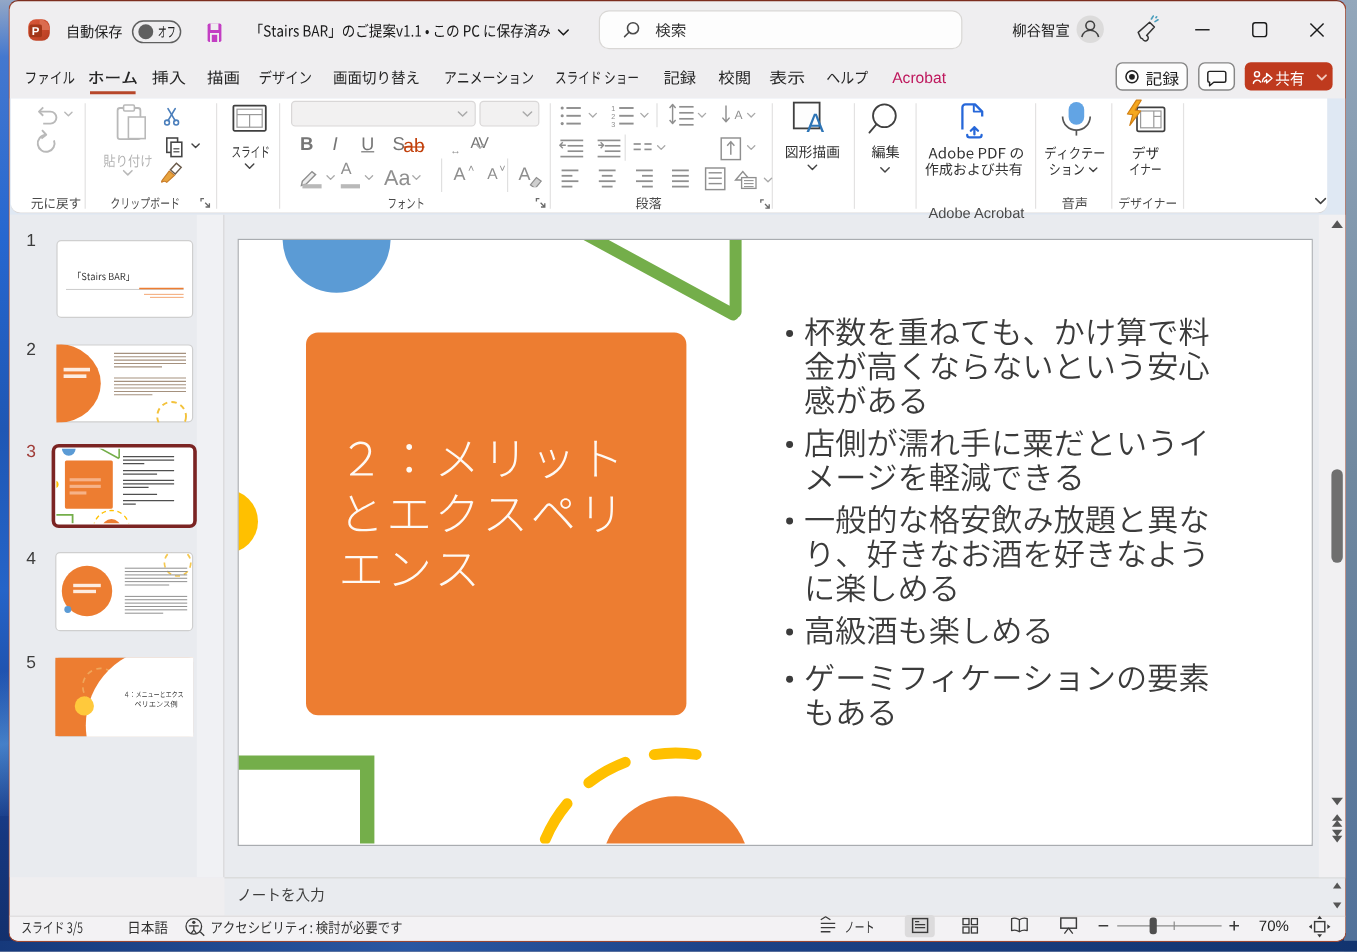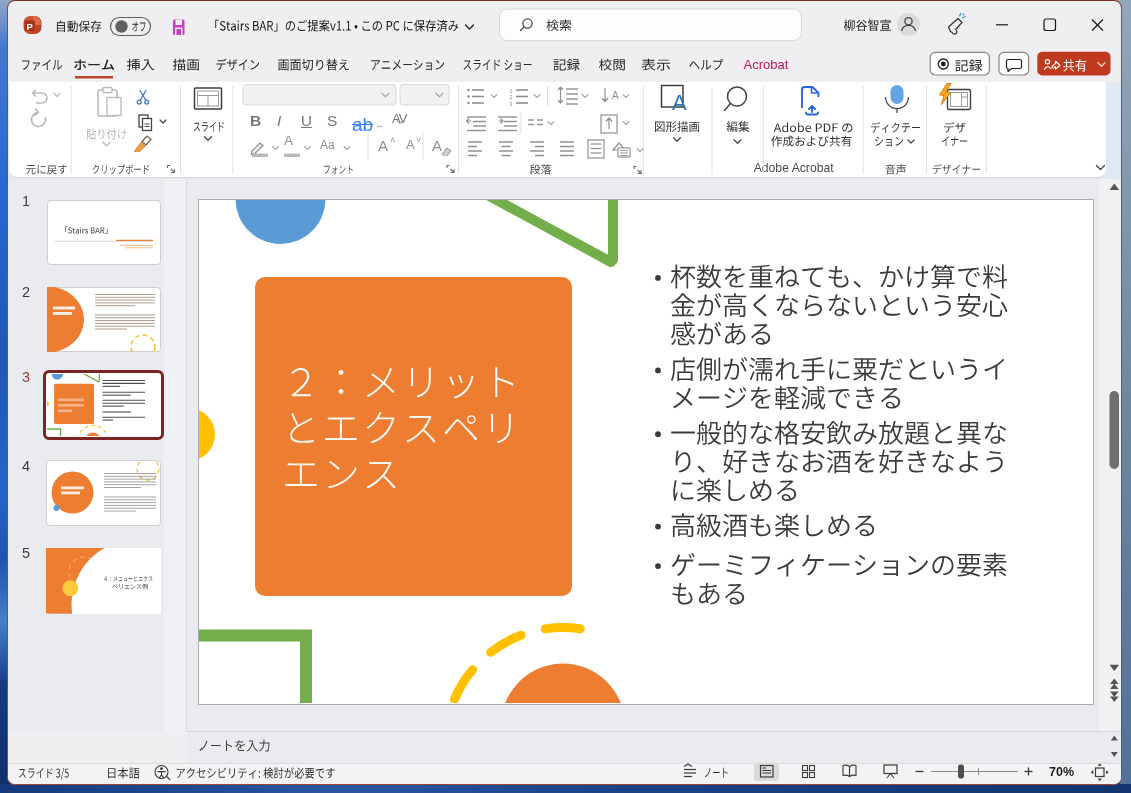--- a/index.html
+++ b/index.html
@@ -121,30 +121,30 @@
   </svg>
 <svg style="position:absolute;left:46px;top:548.2px" width="115" height="65.5" viewBox="0 0 115 65.5">
     <rect x="0" y="0" width="115" height="65.5" fill="#ED7D31"></rect>
     <circle cx="38" cy="24" r="15" fill="none" stroke="#f0a65a" stroke-width="1.4" stroke-dasharray="4.5 3.8"></circle>
     <circle cx="90.5" cy="56.5" r="65" fill="#ffffff"></circle>
     <circle cx="24.3" cy="40.3" r="8" fill="#FFC93C"></circle>
     <path d="M60 33H60.4V31.7H61V31.3H60.4V28.4H59.8L58.1 31.4V31.7H60ZM60 31.3H58.6L59.6 29.7C59.7 29.5 59.8 29.2 60 28.9H60C60 29.2 60 29.5 60 29.8ZM64.5 29.6C64.7 29.6 64.9 29.4 64.9 29.2C64.9 28.9 64.7 28.7 64.5 28.7C64.3 28.7 64.1 28.9 64.1 29.2C64.1 29.4 64.3 29.6 64.5 29.6ZM64.5 32.7C64.7 32.7 64.9 32.5 64.9 32.2C64.9 31.9 64.7 31.7 64.5 31.7C64.3 31.7 64.1 31.9 64.1 32.2C64.1 32.5 64.3 32.7 64.5 32.7ZM68.4 29.2 68.1 29.6C68.6 30 69.2 30.5 69.6 30.9C69.1 31.6 68.4 32.3 67.6 32.8L67.9 33.2C68.8 32.6 69.4 31.9 69.9 31.2C70.3 31.6 70.7 32.1 71.1 32.6L71.4 32.2C71 31.7 70.6 31.2 70.1 30.8C70.5 30.2 70.7 29.5 70.9 28.9C70.9 28.8 71 28.6 71 28.5L70.6 28.3C70.6 28.4 70.5 28.6 70.5 28.7C70.3 29.3 70.1 29.9 69.8 30.4C69.4 30.1 68.8 29.6 68.4 29.2ZM72.9 29V29.5C73 29.5 73.2 29.5 73.4 29.5C73.6 29.5 75.3 29.5 75.5 29.5C75.7 29.5 75.9 29.5 76 29.5V29C75.9 29 75.7 29 75.5 29C75.3 29 73.7 29 73.4 29C73.2 29 73 29 72.9 29ZM72.5 32V32.6C72.6 32.6 72.8 32.6 73 32.6C73.3 32.6 75.7 32.6 76 32.6C76.1 32.6 76.3 32.6 76.4 32.6V32C76.3 32.1 76.1 32.1 76 32.1C75.7 32.1 73.3 32.1 73 32.1C72.8 32.1 72.6 32 72.5 32ZM77.7 32.4V33C77.9 32.9 78 32.9 78.2 32.9C78.4 32.9 80.6 32.9 80.9 32.9C81 32.9 81.2 32.9 81.3 32.9V32.4C81.2 32.5 81 32.5 80.9 32.5H80.4C80.5 31.9 80.6 30.7 80.7 30.2C80.7 30.2 80.7 30.1 80.7 30L80.4 29.9C80.3 29.9 80.2 29.9 80.1 29.9C79.9 29.9 78.8 29.9 78.6 29.9C78.5 29.9 78.3 29.9 78.2 29.9V30.4C78.3 30.4 78.5 30.4 78.6 30.4C78.8 30.4 79.9 30.4 80.2 30.4C80.2 30.7 80 31.9 80 32.5H78.2C78 32.5 77.9 32.4 77.7 32.4ZM82.5 30.3V30.9C82.7 30.9 82.9 30.9 83.2 30.9C83.6 30.9 85.6 30.9 86 30.9C86.2 30.9 86.4 30.9 86.5 30.9V30.3C86.4 30.3 86.2 30.3 85.9 30.3C85.6 30.3 83.6 30.3 83.2 30.3C82.9 30.3 82.7 30.3 82.5 30.3ZM88.5 28.2 88.1 28.4C88.4 29.1 88.6 29.8 88.9 30.3C88.3 30.8 88 31.3 88 31.9C88 32.8 88.7 33.2 89.6 33.2C90.2 33.2 90.8 33.1 91.2 33V32.5C90.8 32.6 90.2 32.7 89.6 32.7C88.8 32.7 88.4 32.4 88.4 31.8C88.4 31.4 88.7 31 89.2 30.6C89.7 30.2 90.3 29.8 90.7 29.6C90.8 29.5 91 29.4 91.1 29.3L90.8 28.9C90.7 29 90.6 29 90.5 29.1C90.2 29.3 89.7 29.7 89.2 30C89 29.5 88.7 28.9 88.5 28.2ZM92.4 32.2V32.8C92.6 32.7 92.7 32.7 92.9 32.7H96.2C96.3 32.7 96.4 32.7 96.6 32.8V32.2C96.5 32.2 96.3 32.2 96.2 32.2H94.7V29.4H95.9C96 29.4 96.2 29.4 96.3 29.4V28.9C96.2 28.9 96 28.9 95.9 28.9H93.1C93 28.9 92.9 28.9 92.7 28.9V29.4C92.8 29.4 93 29.4 93.1 29.4H94.3V32.2H92.9C92.7 32.2 92.6 32.2 92.4 32.2ZM99.7 28.2 99.2 28C99.2 28.2 99.1 28.4 99.1 28.5C98.8 29 98.4 29.9 97.5 30.6L97.8 30.9C98.4 30.5 98.8 29.9 99.1 29.4H100.8C100.7 29.9 100.4 30.7 100 31.3C99.5 32 98.9 32.5 98 32.9L98.4 33.3C99.3 32.8 99.9 32.3 100.4 31.6C100.8 30.9 101.1 30.1 101.2 29.5C101.3 29.4 101.3 29.2 101.4 29.1L101 28.9C100.9 28.9 100.8 28.9 100.7 28.9H99.3L99.5 28.7C99.5 28.6 99.6 28.3 99.7 28.2ZM106 28.9 105.7 28.6C105.7 28.6 105.5 28.7 105.4 28.7C105.2 28.7 103.6 28.7 103.4 28.7C103.3 28.7 103 28.6 102.9 28.6V29.2C103 29.2 103.3 29.2 103.4 29.2C103.6 29.2 105.2 29.2 105.4 29.2C105.3 29.7 104.9 30.4 104.6 30.9C104 31.6 103.3 32.3 102.5 32.7L102.8 33.1C103.6 32.7 104.2 32 104.8 31.3C105.3 31.9 105.8 32.6 106.1 33.2L106.5 32.8C106.2 32.3 105.6 31.5 105 30.9C105.4 30.4 105.7 29.7 105.9 29.1C105.9 29 106 28.9 106 28.9Z" fill="#3a3a3a"></path>
     <path d="M70.2 37.3C70.2 37 70.4 36.8 70.7 36.8C70.9 36.8 71.1 37 71.1 37.3C71.1 37.5 70.9 37.7 70.7 37.7C70.4 37.7 70.2 37.5 70.2 37.3ZM69.9 37.3C69.9 37.7 70.3 38 70.7 38C71.1 38 71.4 37.7 71.4 37.3C71.4 36.9 71.1 36.5 70.7 36.5C70.3 36.5 69.9 36.9 69.9 37.3ZM66.3 39.4 66.8 39.8C66.9 39.7 67 39.5 67.1 39.4C67.4 39 67.9 38.3 68.2 38C68.4 37.7 68.5 37.7 68.7 37.9C69 38.2 69.5 38.8 69.9 39.2C70.3 39.7 70.8 40.3 71.2 40.8L71.6 40.4C71.2 39.9 70.6 39.2 70.2 38.7C69.8 38.4 69.3 37.8 68.9 37.4C68.5 37.1 68.2 37.1 67.9 37.5C67.5 38 67 38.7 66.7 39C66.6 39.1 66.5 39.2 66.3 39.4ZM76.7 36.3H76.1C76.1 36.4 76.1 36.6 76.1 36.8C76.1 37.1 76.1 37.6 76.1 37.8C76.1 39 76 39.5 75.6 40C75.3 40.4 74.7 40.7 74.2 40.8L74.6 41.3C75 41.1 75.6 40.8 76 40.3C76.4 39.8 76.6 39.3 76.6 37.8C76.6 37.6 76.6 37.1 76.6 36.8C76.6 36.6 76.6 36.4 76.7 36.3ZM73.9 36.3H73.3C73.3 36.5 73.3 36.7 73.3 36.8C73.3 37 73.3 38.6 73.3 38.9C73.3 39 73.3 39.2 73.3 39.3H73.9C73.9 39.2 73.8 39 73.8 38.9C73.8 38.6 73.8 37 73.8 36.8C73.8 36.6 73.9 36.5 73.9 36.3ZM78.5 40.2V40.8C78.7 40.7 78.9 40.7 79 40.7H83C83.1 40.7 83.3 40.7 83.5 40.8V40.2C83.3 40.2 83.2 40.2 83 40.2H81.2V37.4H82.7C82.8 37.4 83 37.4 83.2 37.4V36.9C83 36.9 82.9 36.9 82.7 36.9H79.4C79.3 36.9 79 36.9 78.9 36.9V37.4C79 37.4 79.3 37.4 79.4 37.4H80.7V40.2H79C78.9 40.2 78.7 40.2 78.5 40.2ZM85.4 36.5 85 36.8C85.5 37.1 86.2 37.8 86.5 38.1L86.9 37.7C86.6 37.4 85.8 36.7 85.4 36.5ZM84.8 40.6 85.2 41.1C86.2 40.9 86.9 40.5 87.5 40.2C88.4 39.6 89.1 38.7 89.5 37.9L89.2 37.4C88.9 38.2 88.2 39.1 87.2 39.7C86.7 40.1 85.9 40.4 84.8 40.6ZM94.8 36.9 94.5 36.6C94.4 36.6 94.2 36.7 94 36.7C93.8 36.7 92 36.7 91.7 36.7C91.5 36.7 91.2 36.6 91.1 36.6V37.2C91.2 37.2 91.5 37.2 91.7 37.2C91.9 37.2 93.9 37.2 94.1 37.2C93.9 37.7 93.5 38.4 93.1 38.9C92.5 39.6 91.6 40.3 90.6 40.7L91 41.1C91.9 40.7 92.7 40 93.3 39.3C93.9 39.9 94.6 40.6 95 41.2L95.4 40.8C95 40.3 94.3 39.5 93.6 38.9C94.1 38.4 94.4 37.7 94.7 37.1C94.7 37 94.8 36.9 94.8 36.9ZM100 36.5V40.1H100.5V36.5ZM101.1 35.9V40.9C101.1 41 101.1 41 101 41C100.9 41.1 100.6 41.1 100.2 41C100.3 41.2 100.4 41.4 100.4 41.5C100.9 41.5 101.1 41.5 101.3 41.4C101.5 41.3 101.6 41.2 101.6 40.9V35.9ZM97.8 36.1V36.5H98.4C98.3 37.4 98 38.5 97.5 39.2C97.5 39.2 97.7 39.4 97.7 39.5C97.9 39.3 98 39.1 98.1 38.9C98.4 39.1 98.7 39.3 98.9 39.5C98.6 40.3 98.2 40.8 97.7 41.2C97.8 41.2 97.9 41.4 98 41.5C98.9 40.8 99.6 39.5 99.8 37.5L99.6 37.4L99.5 37.4H98.6C98.7 37.1 98.8 36.8 98.8 36.5H100V36.1ZM98.5 37.8H99.4C99.3 38.3 99.2 38.7 99.1 39.1C98.9 38.9 98.6 38.7 98.3 38.5C98.4 38.3 98.5 38 98.5 37.8ZM97.4 35.8C97.1 36.8 96.6 37.7 96.1 38.3C96.2 38.5 96.3 38.7 96.3 38.8C96.5 38.6 96.7 38.3 96.9 38V41.5H97.3V37.2C97.5 36.8 97.7 36.4 97.8 35.9Z" fill="#3a3a3a"></path>
   </svg>
 <div class="abs" style="left:743.5px;top:58px;font-size:13px;color:#be185d;font-weight:normal;font-style:normal;line-height:1">Acrobat</div>
-<div class="abs" style="left:753.7px;top:162px;width:120px;text-align:left;font-size:12.2px;color:#4a4a4a;font-weight:normal;font-style:normal;line-height:1">Adobe Acrobat</div>
-<div class="abs" style="left:1049px;top:765.5px;font-size:12.5px;color:#1f1f1f;font-weight:bold;font-style:normal;line-height:1">70%</div>
+<div class="abs" style="left:753.7px;top:172px;width:120px;text-align:center;font-size:12.2px;color:#4a4a4a;font-weight:normal;font-style:normal;line-height:1">Adobe Acrobat</div>
+<div class="abs" style="left:1049px;top:765.5px;font-size:12.5px;color:#1f1f1f;font-weight:normal;font-style:normal;line-height:1">70%</div>
 <div class="abs" style="left:250px;top:113px;font-size:15.5px;color:#767676;font-weight:bold;font-style:normal;line-height:1">B</div>
 <div class="abs" style="left:277px;top:113px;font-size:15.5px;color:#767676;font-weight:normal;font-style:italic;line-height:1">I</div>
 <div class="abs" style="left:301px;top:113px;font-size:15px;color:#767676;font-weight:normal;font-style:normal;line-height:1"><span style="text-decoration:underline">U</span></div>
 <div class="abs" style="left:327px;top:113px;font-size:15.5px;color:#767676;font-weight:normal;font-style:normal;line-height:1">S</div>
-<div class="abs" style="left:352px;top:115px;font-size:19px;color:#3b82f6;font-weight:normal;font-style:normal;line-height:1"><span style="text-decoration:line-through">ab</span></div>
+<div class="abs" style="left:336px;top:115px;font-size:16px;color:#c2410c;font-weight:normal;font-style:normal;line-height:1"><span style="text-decoration:line-through">ab</span></div>
 <div class="abs" style="left:392px;top:112px;font-size:13px;color:#767676;font-weight:normal;font-style:normal;letter-spacing:-1px;line-height:1">AV</div>
 <div class="abs" style="left:375px;top:121px;font-size:9px;color:#8f8f8f;font-weight:normal;font-style:normal;line-height:1">↔</div>
-<div class="abs" style="left:320px;top:139px;font-size:12px;color:#8f8f8f;font-weight:normal;font-style:normal;line-height:1">Aa</div>
+<div class="abs" style="left:320px;top:139px;font-size:18px;color:#8f8f8f;font-weight:normal;font-style:normal;line-height:1">Aa</div>
 <div class="abs" style="left:378px;top:138px;font-size:15px;color:#8f8f8f;font-weight:normal;font-style:normal;line-height:1">A</div>
 <div class="abs" style="left:390px;top:136px;font-size:9px;color:#8f8f8f;font-weight:normal;font-style:normal;line-height:1">˄</div>
 <div class="abs" style="left:406px;top:138px;font-size:13px;color:#8f8f8f;font-weight:normal;font-style:normal;line-height:1">A</div>
 <div class="abs" style="left:416px;top:136px;font-size:9px;color:#8f8f8f;font-weight:normal;font-style:normal;line-height:1">˅</div>
 <div class="abs" style="left:432px;top:138px;font-size:15px;color:#8f8f8f;font-weight:normal;font-style:normal;line-height:1">A</div>
 <svg class="abs" style="left:441px;top:146px" width="12" height="10" viewBox="0 0 12 10">
     <path d="M 1 8 l 5 -6 4 3 -5 6 z" fill="#cfcfcf" stroke="#8f8f8f" stroke-width="1"></path>
   </svg>
 <div class="abs" style="left:284px;top:134px;font-size:13.5px;color:#8f8f8f;font-weight:normal;font-style:normal;line-height:1">A</div>
 <svg class="abs" style="left:0;top:0" width="1131" height="793" viewBox="0 0 1131 793">

